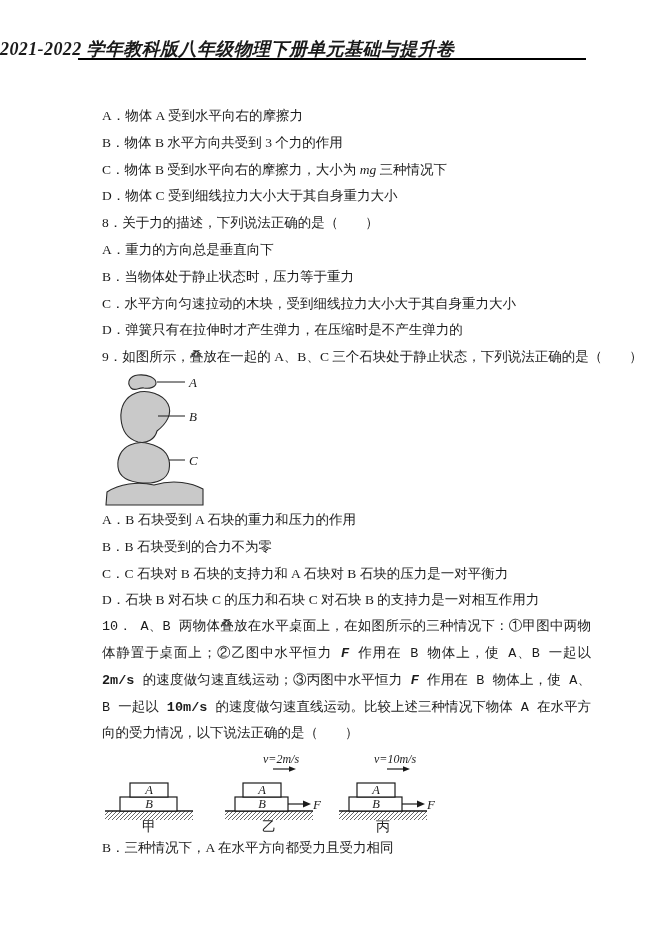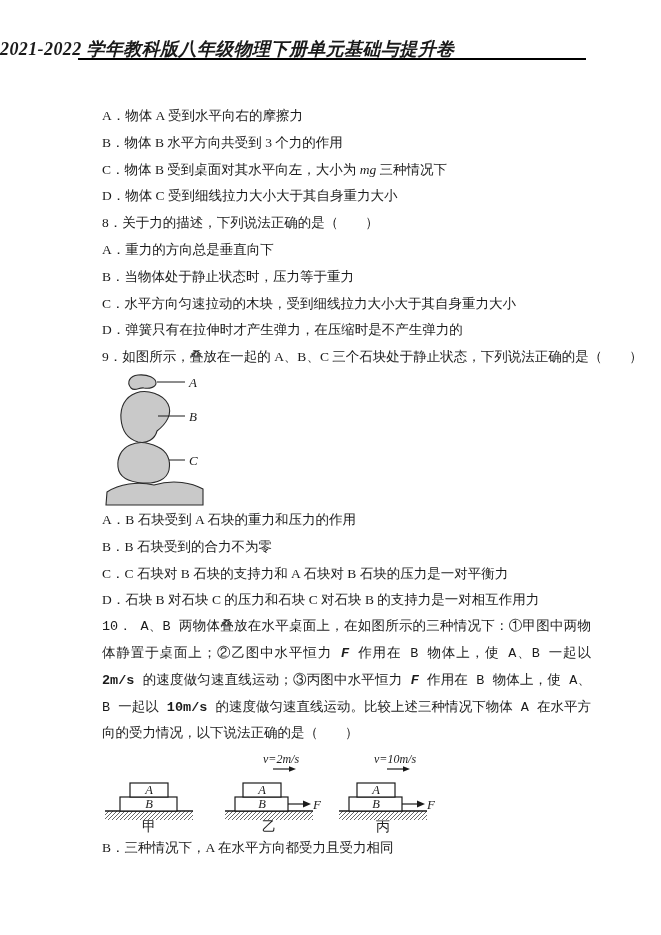--- a/index.html
+++ b/index.html
@@ -44,21 +44,21 @@
 
 <div class="page">
 
   <div class="header-title">2021-2022 学年教科版八年级物理下册单元基础与提升卷</div>
   <div class="rule"></div>
 
   <div class="content">
 
     <p class="line">A．物体 A 受到水平向右的摩擦力</p>
     <p class="line">B．物体 B 水平方向共受到 3 个力的作用</p>
-    <p class="line"><span>C．物体 B 受到桌面对其水平向左，大小为 </span><span class="em-i">mg</span><span> 三种情况下</span></p>
+    <p class="line"><span>C．物体 B 受到水平向右的摩擦力，大小为 </span><span class="em-i">mg</span><span> 三种情况下</span></p>
     <p class="line">D．物体 C 受到细线拉力大小大于其自身重力大小</p>
 
     <p class="line">8．关于力的描述，下列说法正确的是（　　）</p>
     <p class="line">A．重力的方向总是垂直向下</p>
     <p class="line">B．当物体处于静止状态时，压力等于重力</p>
     <p class="line">C．水平方向匀速拉动的木块，受到细线拉力大小大于其自身重力大小</p>
     <p class="line">D．弹簧只有在拉伸时才产生弹力，在压缩时是不产生弹力的</p>
 
     <p class="line">9．如图所示，叠放在一起的 A、B、C 三个石块处于静止状态，下列说法正确的是（　　）</p>
 

